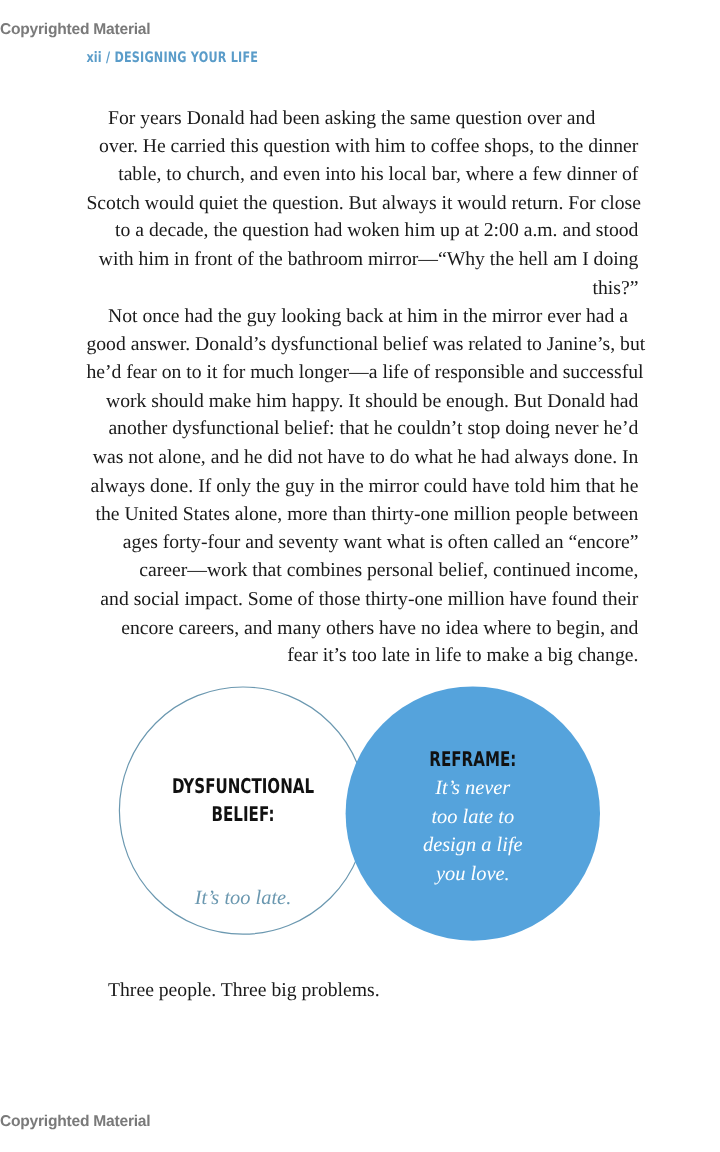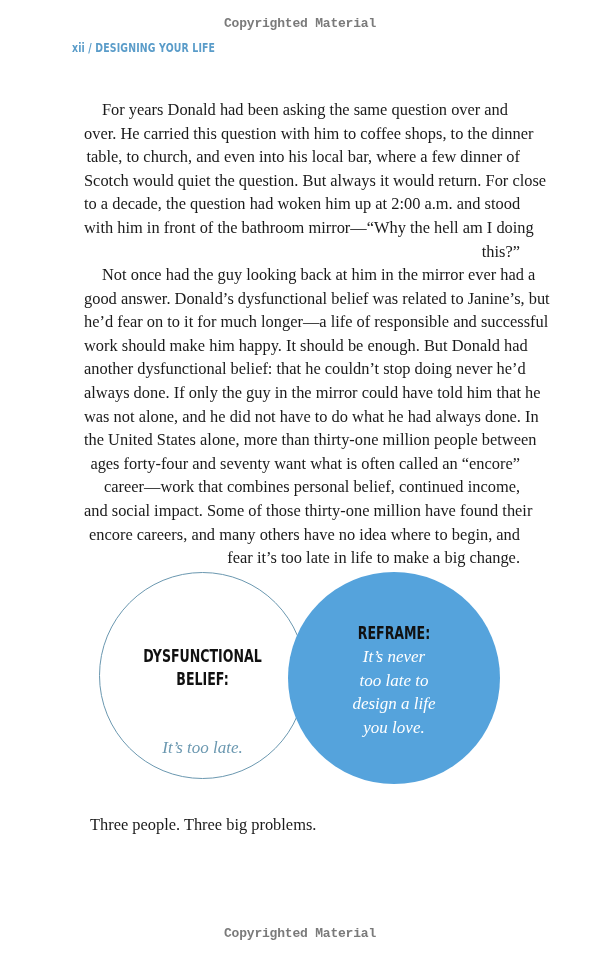--- a/index.html
+++ b/index.html
@@ -1,37 +1,37 @@
 <!DOCTYPE html>
 <html><head>
 <meta charset="utf-8">
 <style>
   html, body { margin: 0; padding: 0; background: #ffffff; }
   body { width: 600px; height: 960px; position: relative; overflow: hidden; }
   .watermark {
-    position: absolute; left: 0; width: 600px; text-align: center;
-    font-family: Liberation Mono, monospace; font-weight: bold;
+    position: absolute; left: 0; width: 600px; 
+    font-family: Liberation Sans, sans-serif; font-weight: bold;
     font-size: 13px; color: #7a7a7a; letter-spacing: -0.2px;
   }
   .wm-top { top: 16px; }
   .wm-bottom { top: 926px; }
   .running-head {
     position: absolute; left: 72px; top: 41px;
     font-family: "DejaVu Sans", sans-serif; font-size: 12px;
     color: #5a9cc9; letter-spacing: 0.2px; transform: scaleX(0.78); transform-origin: left center;
     font-weight: bold;
   }
   .body-text {
     position: absolute; left: 72px; width: 460px;
     font-family: "Liberation Serif", serif; font-size: 16.4px;
     line-height: 23.6px; color: #1a1a1a;
   }
   .p1 { top: 86px; }
   .p2 { top: 251px; }
-  .p { margin: 12px; text-indent: 18px; }
+  .p { margin: 0; text-indent: 18px; }
   .p .ln { display: block; white-space: nowrap; }
   .p .ln:not(:first-child) { text-indent: 0; text-align: right; }
   .circle {
     position: absolute; border-radius: 50%;
     box-sizing: border-box;
   }
   .circle-left {
     left: 99px; top: 572px; width: 207px; height: 207px;
     border: 1.6px solid #6b98b0; background: #ffffff;
   }
@@ -78,22 +78,22 @@
   </p>
 </div>
 
 <div class="body-text p2">
   <p class="p">
     <span class="ln">Not once had the guy looking back at him in the mirror ever had a</span>
     <span class="ln">good answer. Donald’s dysfunctional belief was related to Janine’s, but</span>
     <span class="ln">he’d fear on to it for much longer—a life of responsible and successful</span>
     <span class="ln">work should make him happy. It should be enough. But Donald had</span>
     <span class="ln">another dysfunctional belief: that he couldn’t stop doing never he’d</span>
+    <span class="ln">was not alone, and he did not have to do what he had always done. In</span>
     <span class="ln">always done. If only the guy in the mirror could have told him that he</span>
-    <span class="ln">was not alone, and he did not have to do what he had always done. In</span>
     <span class="ln">the United States alone, more than thirty-one million people between</span>
     <span class="ln">ages forty-four and seventy want what is often called an “encore”</span>
     <span class="ln">career—work that combines personal belief, continued income,</span>
     <span class="ln">and social impact. Some of those thirty-one million have found their</span>
     <span class="ln">encore careers, and many others have no idea where to begin, and</span>
     <span class="ln">fear it’s too late in life to make a big change.</span>
   </p>
 </div>
 
 <div class="circle circle-left"></div>

